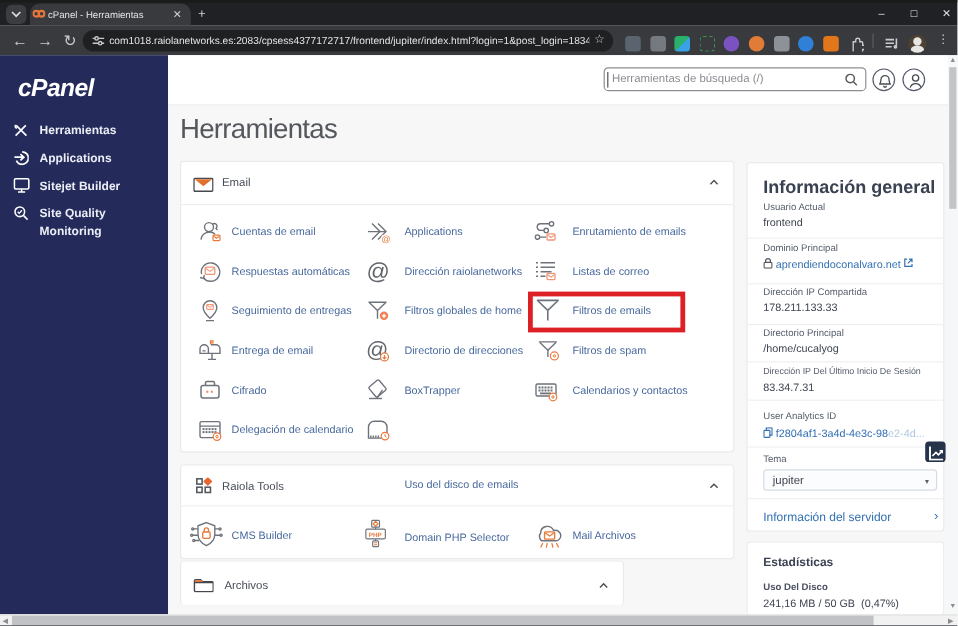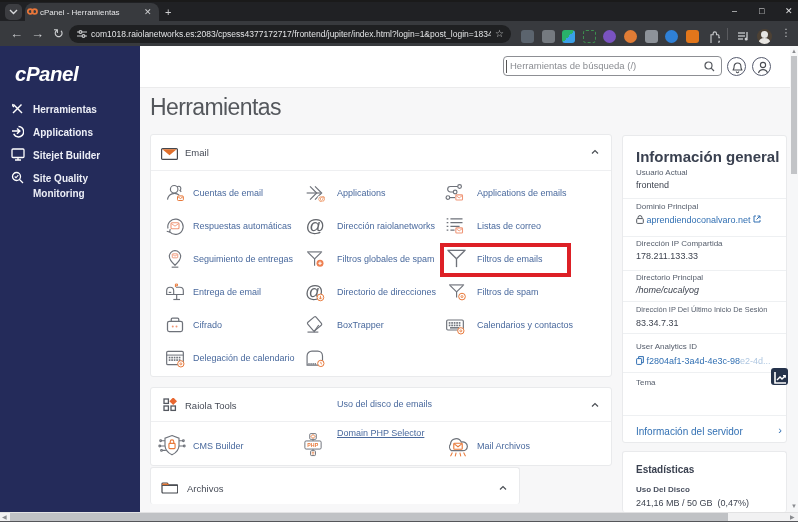--- a/index.html
+++ b/index.html
@@ -200,21 +200,21 @@
 <svg class="abs" style="left:305px;top:183px" width="20" height="20" viewBox="0 0 24 24">
     <g fill="none" stroke="#6e727a" stroke-width="1.4">
       <path d="M2 12 h17"></path>
       <path d="M12 4 l8 8 -8 8"></path>
       <path d="M6 4 l8 8 -8 8"></path>
     </g>
     <circle cx="19" cy="19" r="4" fill="#fff"></circle>
     <text x="15.5" y="22" font-size="9" fill="#e8793a" font-family="Liberation Sans">@</text>
   </svg>
 
-<div class="abs item" style="left:477px;top:188px;">Applications de emails</div>
+<div class="abs item" style="left:477px;top:188px;">Enrutamiento de emails</div>
 <svg class="abs" style="left:445px;top:183px" width="20" height="20" viewBox="0 0 24 24">
     <g fill="none" stroke="#6e727a" stroke-width="1.4">
       <circle cx="17.5" cy="4.2" r="2.2"></circle>
       <path d="M15.3 4.2 H6.5 a3.3 3.3 0 0 0 0 6.6 H9.9"></path>
       <circle cx="12.2" cy="10.8" r="2.2"></circle>
       <circle cx="3.5" cy="17.5" r="2.2"></circle>
       <path d="M5.7 17.5 H12"></path>
     </g>
     <rect x="13" y="14.2" width="8" height="6.2" rx="1" fill="#fff" stroke="#ef9677" stroke-width="1.3"></rect>
     <path d="M13.5 15.3 l3.5 2.6 3.5-2.6" fill="none" stroke="#ef9677" stroke-width="1.1"></path>
@@ -248,21 +248,21 @@
 <div class="abs item" style="left:193px;top:254px;">Seguimiento de entregas</div>
 <svg class="abs" style="left:165px;top:249px" width="20" height="20" viewBox="0 0 24 24">
     <g fill="none" stroke="#6e727a" stroke-width="1.4">
       <path d="M12 2 a6.8 6.8 0 0 1 6.8 6.8 C18.8 13.5 12 19.5 12 19.5 S5.2 13.5 5.2 8.8 A6.8 6.8 0 0 1 12 2z"></path>
       <path d="M8 21.8 h8"></path>
     </g>
     <rect x="8.7" y="5.8" width="6.6" height="4.8" rx="0.8" fill="#fff" stroke="#ef9677" stroke-width="1.1"></rect>
     <path d="M9.2 6.6 l2.8 2 2.8-2" fill="none" stroke="#ef9677" stroke-width="1"></path>
   </svg>
 
-<div class="abs item" style="left:337px;top:254px;">Filtros globales de spam</div>
+<div class="abs item" style="left:337px;top:254px;">Filtros globales de home</div>
 <svg class="abs" style="left:305px;top:249px" width="20" height="20" viewBox="0 0 24 24">
     <g fill="none" stroke="#6e727a" stroke-width="1.4">
       <path d="M2.5 3.5 h18"></path>
       <path d="M3.5 4 l8 7.8"></path>
       <path d="M19.5 4 l-8 7.8"></path>
       <path d="M11.5 11.5 V20"></path>
     </g>
     <circle cx="18" cy="17" r="4.2" fill="#ee8052"></circle>
     <path d="M18 14.9 v4.2 M15.9 17 h4.2" stroke="#fff" stroke-width="1.3"></path>
   </svg>
@@ -385,21 +385,21 @@
       <circle cx="3" cy="10" r="1"></circle>
       <circle cx="2" cy="16" r="1"></circle>
       <circle cx="4" cy="21" r="1"></circle>
       <circle cx="29" cy="10" r="1"></circle>
       <circle cx="30" cy="16" r="1"></circle>
     </g>
     <rect x="12.5" y="13" width="7" height="6" rx="1" fill="none" stroke="#e8793a" stroke-width="1.3"></rect>
     <path d="M14 13 v-2 a2 2 0 0 1 4 0 v2" fill="none" stroke="#e8793a" stroke-width="1.3"></path>
   </svg>
 
-<div class="abs item" style="left:337px;top:428px;text-decoration:underline;">Domain PHP Selector</div>
+<div class="abs item" style="left:337px;top:443px;">Domain PHP Selector</div>
 <svg class="abs" style="left:300px;top:432px" width="26" height="26" viewBox="0 0 32 32">
     <g fill="none" stroke="#6e727a" stroke-width="1.2">
       <rect x="6" y="11" width="20" height="10" rx="1.5"></rect>
       <rect x="12" y="2" width="8" height="7" rx="1"></rect>
       <rect x="13" y="23" width="6" height="6" rx="1"></rect>
       <path d="M16 9 v2 M16 21 v2"></path>
     </g>
     <path d="M16 3 l2.5 2.5 L16 8 l-2.5-2.5z" fill="none" stroke="#e8793a" stroke-width="1.2"></path>
     <text x="9" y="19" font-size="6.5" font-weight="bold" fill="#e8793a" font-family="Liberation Sans">PHP</text>
     <path d="M14.5 25 h3 M14.5 27 h3" stroke="#e8793a" stroke-width="1"></path>
@@ -458,32 +458,33 @@
         <rect x="0.7" y="3.6" width="6.6" height="4.8" rx="0.8" fill="none" stroke="#53585f" stroke-width="1"></rect>
         <path d="M2 3.6 V2.6 a2 2 0 0 1 4 0 v1" fill="none" stroke="#53585f" stroke-width="1"></path>
       </svg> aprendiendoconalvaro.net <svg style="position:relative;top:0px" width="8" height="8" viewBox="0 0 8 8">
         <path d="M3 1 H1 v6 h6 V5 M4.5 1 H7 v2.5 M7 1 L3.5 4.5" fill="none" stroke="#3270b3" stroke-width="1"></path>
       </svg></div>
   <div class="hr" style="top:100px;"></div>
   <div class="lbl" style="left:13px;top:103px;">Dirección IP Compartida</div>
   <div class="val" style="left:13px;top:115px;">178.211.133.33</div>
   <div class="hr" style="top:134px;"></div>
   <div class="lbl" style="left:13px;top:137px;">Directorio Principal</div>
-  <div class="val" style="left:13px;top:149px;font-style:italic;">/home/cucalyog</div>
+  <div class="val" style="left:13px;top:149px;">/home/cucalyog</div>
   <div class="hr" style="top:165px;"></div>
   <div class="lbl" style="left:13px;top:169px;font-size:7.4px;">Dirección IP Del Último Inicio De Sesión</div>
   <div class="val" style="left:13px;top:182px;">83.34.7.31</div>
   <div class="hr" style="top:197px;"></div>
   <div class="lbl" style="left:13px;top:206px;">User Analytics ID</div>
   <div class="val bluelink" style="left:13px;top:219px;"><svg style="position:relative;top:1px" width="8" height="9" viewBox="0 0 8 9">
         <rect x="0.6" y="2.6" width="5" height="5.8" rx="0.6" fill="none" stroke="#3270b3" stroke-width="1"></rect>
         <path d="M2.6 2.6 V0.6 h4.8 v6 h-2" fill="none" stroke="#3270b3" stroke-width="1"></path>
       </svg> f2804af1-3a4d-4e3c-98<span style="opacity:0.4;">e2-4d...</span></div>
   <div class="hr" style="top:236px;"></div>
   <div class="lbl" style="left:13px;top:242px;">Tema</div>
+  <div style="position:absolute;left:13px;top:255px;width:145px;height:18px;border:1px solid #d7dbe2;border-radius:3px;background:#fbfcfd;font-size:9.5px;color:#3e4450;line-height:17px;padding-left:7px;">jupiter<span style="position:absolute;right:6px;top:1px;color:#5a5f66;font-size:6.5px;">▾</span></div>
   <div class="hr" style="top:279px;"></div>
   <div class="val bluelink" style="left:13px;top:290px;font-size:10px;">Información del servidor</div>
   <div style="position:absolute;right:4px;top:288px;color:#3270b3;font-size:11px;">›</div>
 </div>
 
 <div class="abs card" style="left:622px;top:451px;width:165px;height:61px;border-bottom:none;">
   <div style="position:absolute;left:13px;top:12px;font-size:10px;font-weight:bold;color:#3a4150;">Estadísticas</div>
   <div class="lbl" style="left:13px;top:33px;font-weight:bold;color:#4a5160;">Uso Del Disco</div>
   <div class="val" style="left:13px;top:46px;">241,16 MB / 50 GB&nbsp;&nbsp;(0,47%)</div>
 </div>

